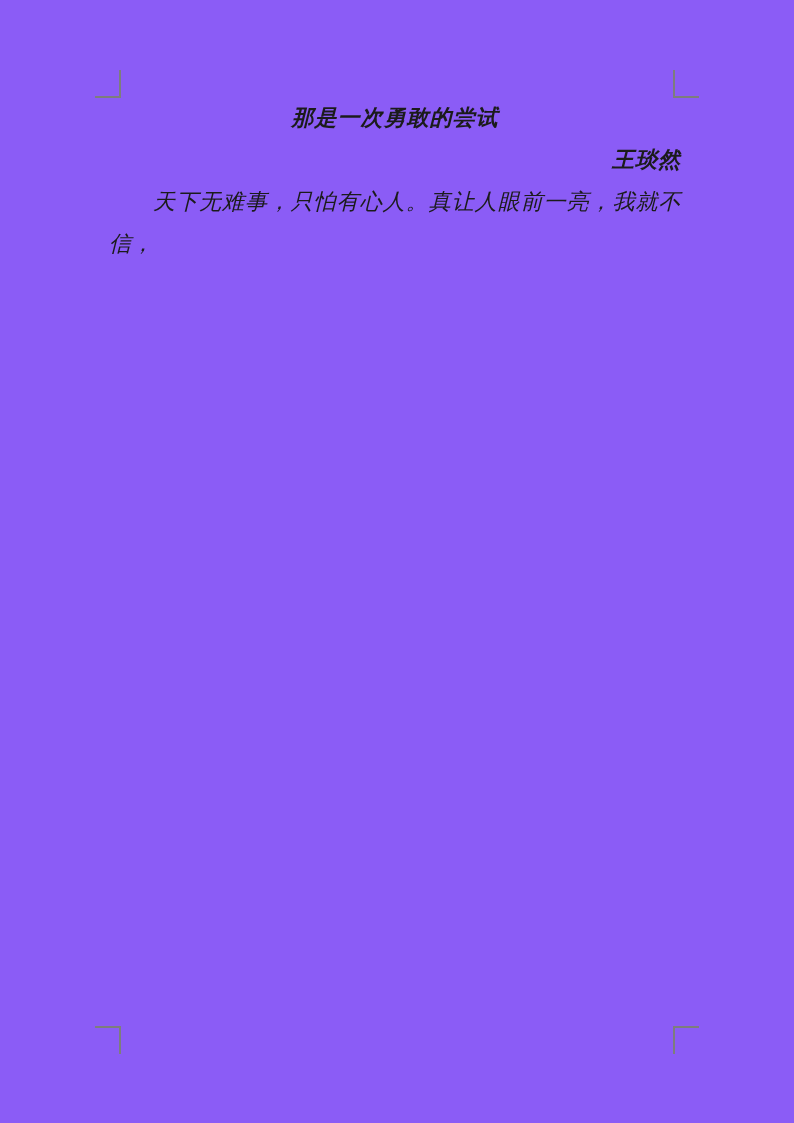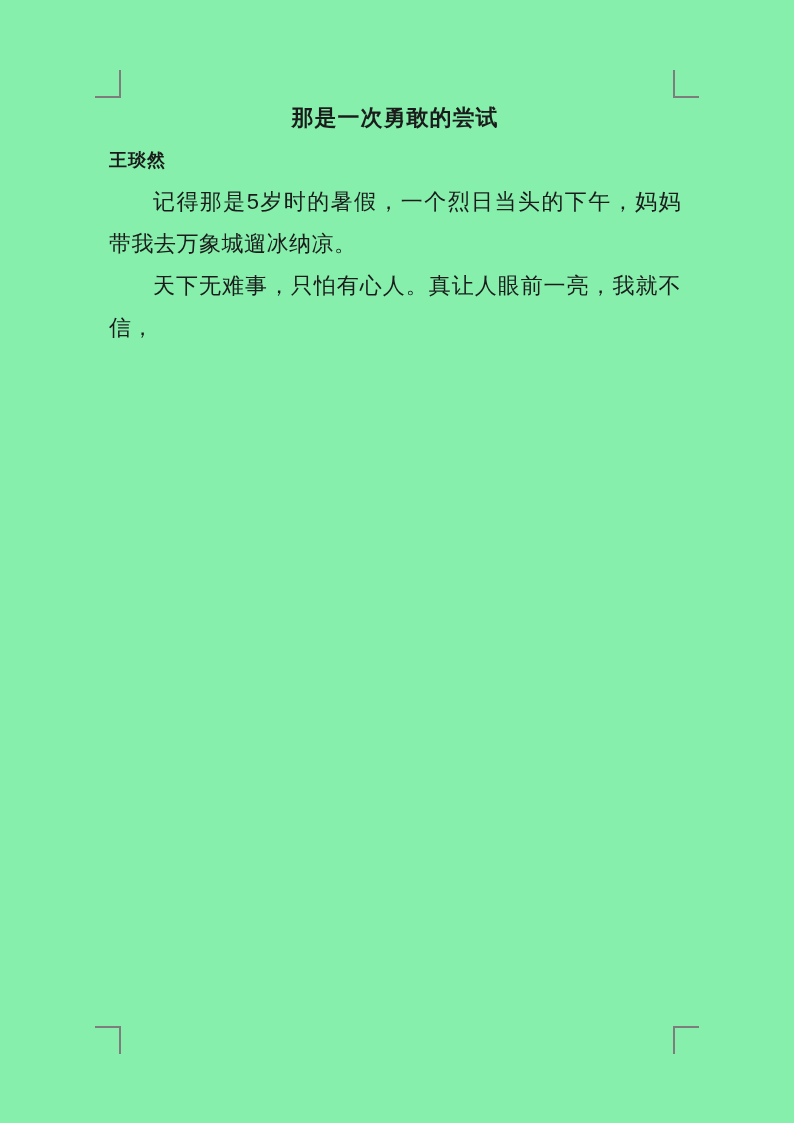--- a/index.html
+++ b/index.html
@@ -10,21 +10,22 @@
   body {
     width: 794px;
     height: 1123px;
     position: relative;
     overflow: hidden;
     font-family: "Liberation Sans", "DejaVu Sans", sans-serif;
   }
   .page {
     position: absolute;
     inset: 0;
-    background: #86efac;
+    background: #8b5cf6;
+    font-style: italic;
   }
   
   .crop {
     position: absolute;
     width: 24px;
     height: 26px;
   }
   .crop-tl { left: 95px;  top: 70px;   border-right: 2px solid #7d7d7d; border-bottom: 2px solid #7d7d7d; }
   .crop-tr { left: 673px; top: 70px;   border-left:  2px solid #7d7d7d; border-bottom: 2px solid #7d7d7d; }
   .crop-bl { left: 95px;  top: 1026px; border-right: 2px solid #7d7d7d; border-top:    2px solid #7d7d7d; }
@@ -38,24 +39,24 @@
     color: #1b1b1b;
   }
   .doc-title {
     font-size: 22px;
     line-height: 42px;
     font-weight: bold;
     text-align: center;
     letter-spacing: 1px;
   }
   .doc-author {
-    font-size: 18px;
+    font-size: 22px;
     line-height: 42px;
     font-weight: bold;
-    text-align: left;
+    text-align: right;
     letter-spacing: 1px;
   }
   .paragraphs p {
     margin: 0;
     font-size: 22px;
     line-height: 42px;
     text-align: justify;
     text-justify: inter-ideograph;
     text-indent: 2em;
     letter-spacing: 0.5px;
@@ -69,18 +70,17 @@
 
   <div class="crop crop-tl"></div>
   <div class="crop crop-tr"></div>
   <div class="crop crop-bl"></div>
   <div class="crop crop-br"></div>
 
   <div class="text-area">
     <div class="doc-title">那是一次勇敢的尝试</div>
     <div class="doc-author">王琰然</div>
     <div class="paragraphs">
-        <p>记得那是5岁时的暑假，一个烈日当头的下午，妈妈带我去万象城遛冰纳凉。</p>
         <p>天下无难事，只怕有心人。真让人眼前一亮，我就不信，</p>
       </div>
   </div>
 
 </div>
 
 </body></html>

